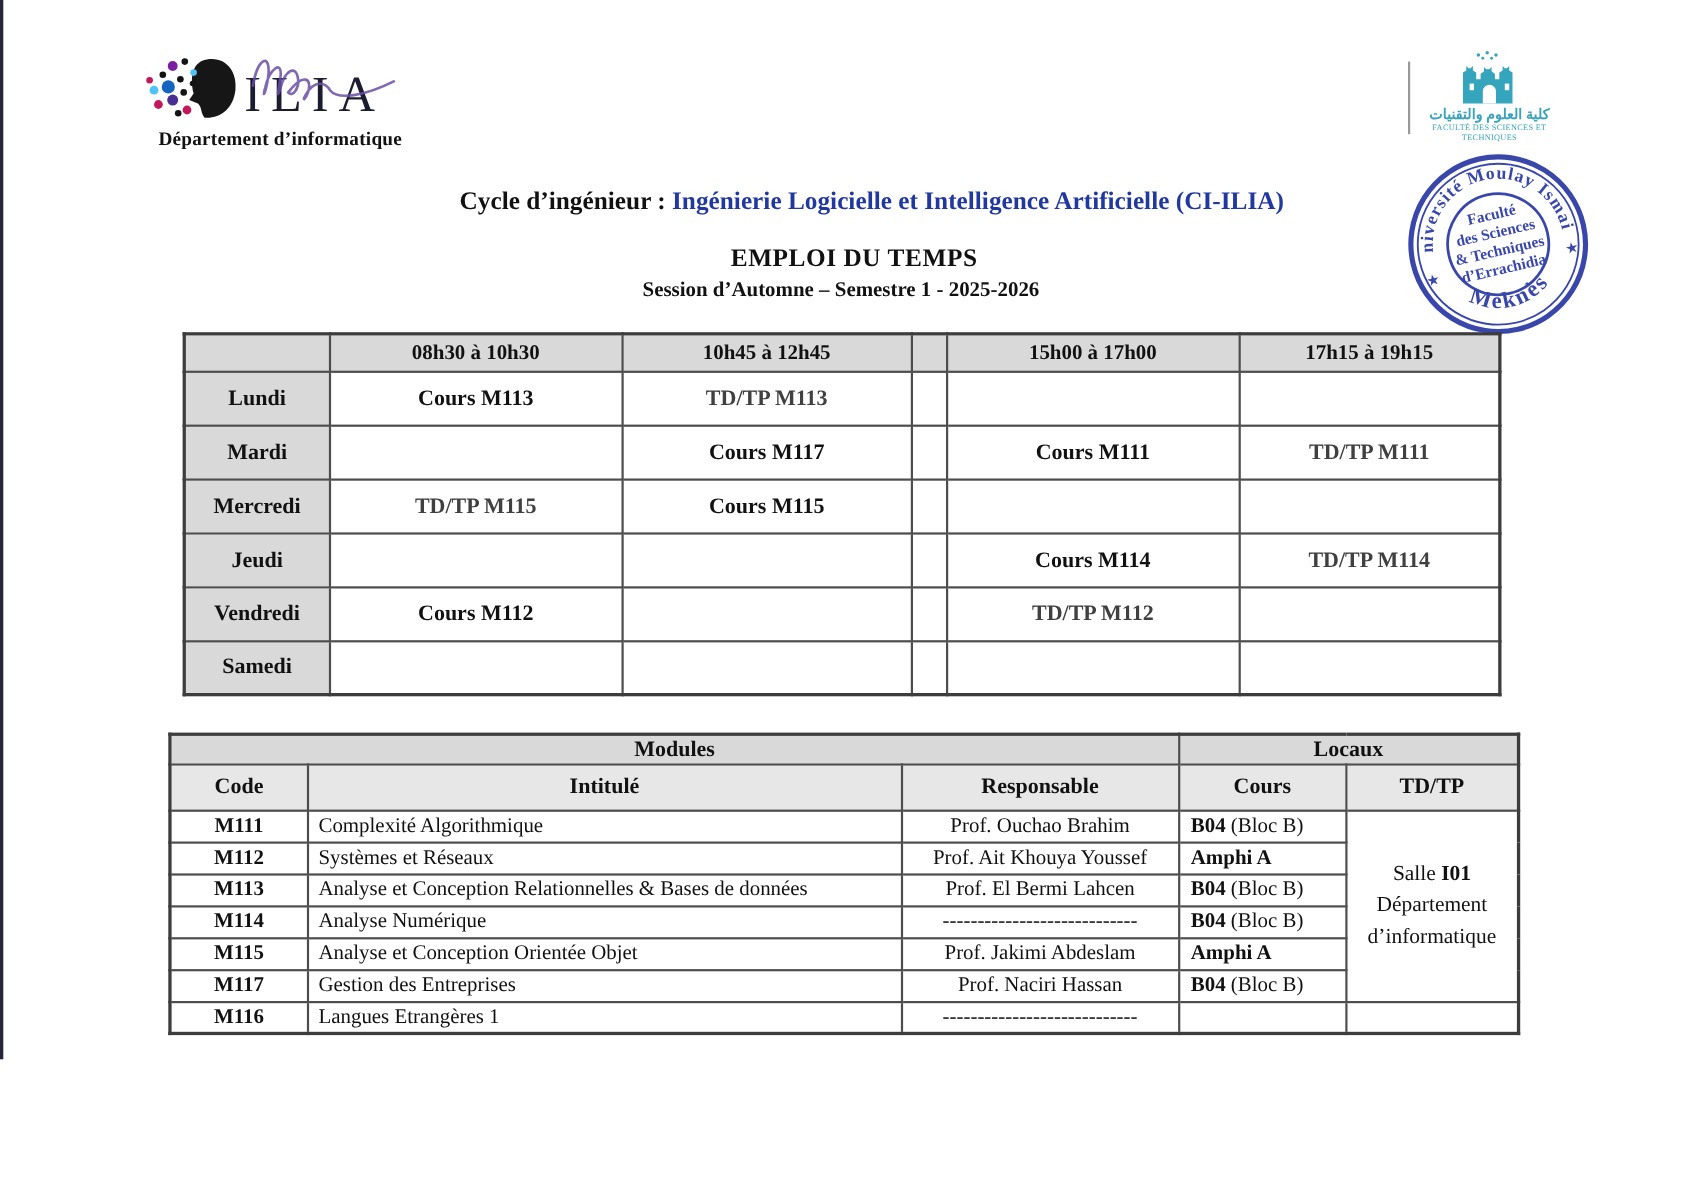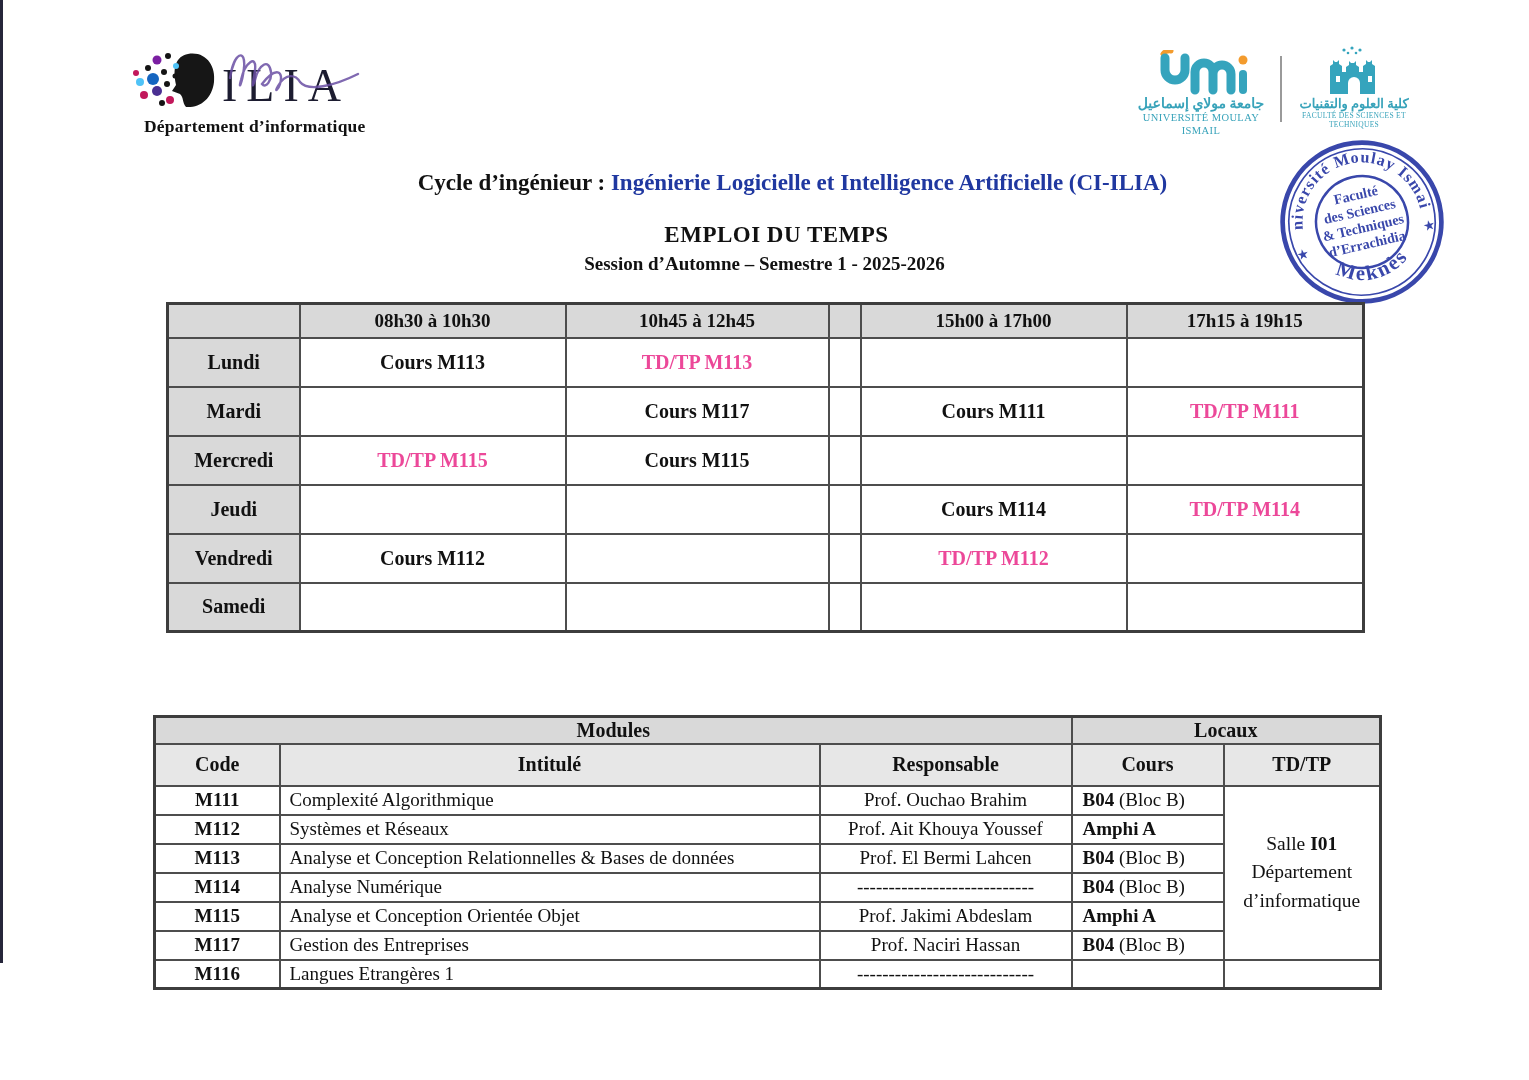--- a/index.html
+++ b/index.html
@@ -33,24 +33,24 @@
   
   .tt-wrap{position:absolute;left:166px;top:302px;border-radius:15px;}
   table.tt{border-collapse:collapse;table-layout:fixed;width:1196px;border:3px solid #3d3d3d;}
   .tt th,.tt td{border:2px solid #4d4d4d;text-align:center;vertical-align:middle;padding:0;overflow:hidden;}
   .tt th{background:#d9d9d9;font-size:19px;font-weight:bold;}
   .tt tr.hdr{height:34px;}
   .tt tr.day-row{height:49px;}
   .tt td.day{background:#d9d9d9;font-size:20px;font-weight:bold;}
   .tt td.slot{font-size:20px;font-weight:bold;background:#fff;}
   .tt td.gap{background:#fff;}
-  .blue{color:#ec4899;}
-
-  
-  .mods-wrap{position:absolute;left:153px;top:715px;}
+  .blue{color:#404040;}
+
+  
+  .mods-wrap{position:absolute;left:153px;top:666px;}
   table.mods{border-collapse:collapse;table-layout:fixed;width:1226px;border:3px solid #3d3d3d;}
   .mods th,.mods td{border:2px solid #4d4d4d;vertical-align:middle;padding:0 6px;overflow:hidden;}
   .mods tr.group-hdr{height:27px;}
   .mods tr.col-hdr{height:42px;}
   .mods tr.mod-row{height:29px;}
   .mods th.g{background:#d9d9d9;font-size:20px;font-weight:bold;text-align:center;}
   .mods th.c{background:#e7e7e7;font-size:20px;font-weight:bold;text-align:center;}
   .mods td.code{text-align:center;font-weight:bold;font-size:19px;}
   .mods td.title{text-align:left;font-size:19px;padding-left:9px;}
   .mods td.resp{text-align:center;font-size:19px;}
@@ -85,31 +85,20 @@
       <circle cx="36" cy="57" r="3" fill="#141414"></circle>
       <circle cx="10" cy="27" r="3" fill="#c2185b"></circle>
 
       <text x="96" y="55" font-family="Liberation Serif, serif" font-size="46" letter-spacing="9" fill="#1c1c30">ILIA</text>
 
       <path d="M104,32 C108,6 120,2 118,22 C116,38 112,45 115,34 C119,16 131,8 129,24 C127,38 125,45 129,34 C133,18 143,12 145,26 C146,34 140,43 136,38 C150,20 158,25 154,38 C152,44 148,47 152,40 C160,26 170,29 174,36 C182,46 208,40 232,28" fill="none" stroke="#6a4fa3" stroke-width="2.4" stroke-linecap="round" opacity="0.85"></path>
     </svg>
   </div>
   <div class="dept-label">Département d’informatique</div>
 
-  <div class="umi-block">
-    <svg width="104" height="46" viewBox="0 0 104 46" style="display:block;margin:0 auto;">
-      <path d="M14,4 A8,8 0 0 1 22,1" fill="none" stroke="#f39b2d" stroke-width="5" stroke-linecap="round"></path>
-      <path d="M16,8 V20 A10,10 0 0 0 36,20 V8" fill="none" stroke="#35a4bd" stroke-width="9" stroke-linecap="round"></path>
-      <path d="M46,40 V22 A9,9 0 0 1 64,22 V40 M64,24 A9,9 0 0 1 82,24 V40" fill="none" stroke="#35a4bd" stroke-width="9" stroke-linecap="round"></path>
-      <line x1="94" y1="24" x2="94" y2="40" stroke="#35a4bd" stroke-width="8" stroke-linecap="round"></line>
-      <circle cx="94" cy="10" r="4.5" fill="#f39b2d"></circle>
-    </svg>
-    <div class="umi-arabic">جامعة مولاي إسماعيل</div>
-    <div class="umi-latin">UNIVERSITÉ MOULAY ISMAIL</div>
-  </div>
 
   <div class="logo-divider"></div>
 
   <div class="fst-block">
     <svg width="64" height="50" viewBox="0 0 64 50" style="display:block;margin:0 auto;">
       <circle cx="22" cy="4" r="1.6" fill="#35a4bd"></circle>
         <circle cx="30" cy="2" r="1.6" fill="#35a4bd"></circle>
       <circle cx="38" cy="4" r="1.6" fill="#35a4bd"></circle>
         <circle cx="26" cy="7" r="1.3" fill="#35a4bd"></circle>
       <circle cx="34" cy="7" r="1.3" fill="#35a4bd"></circle>

